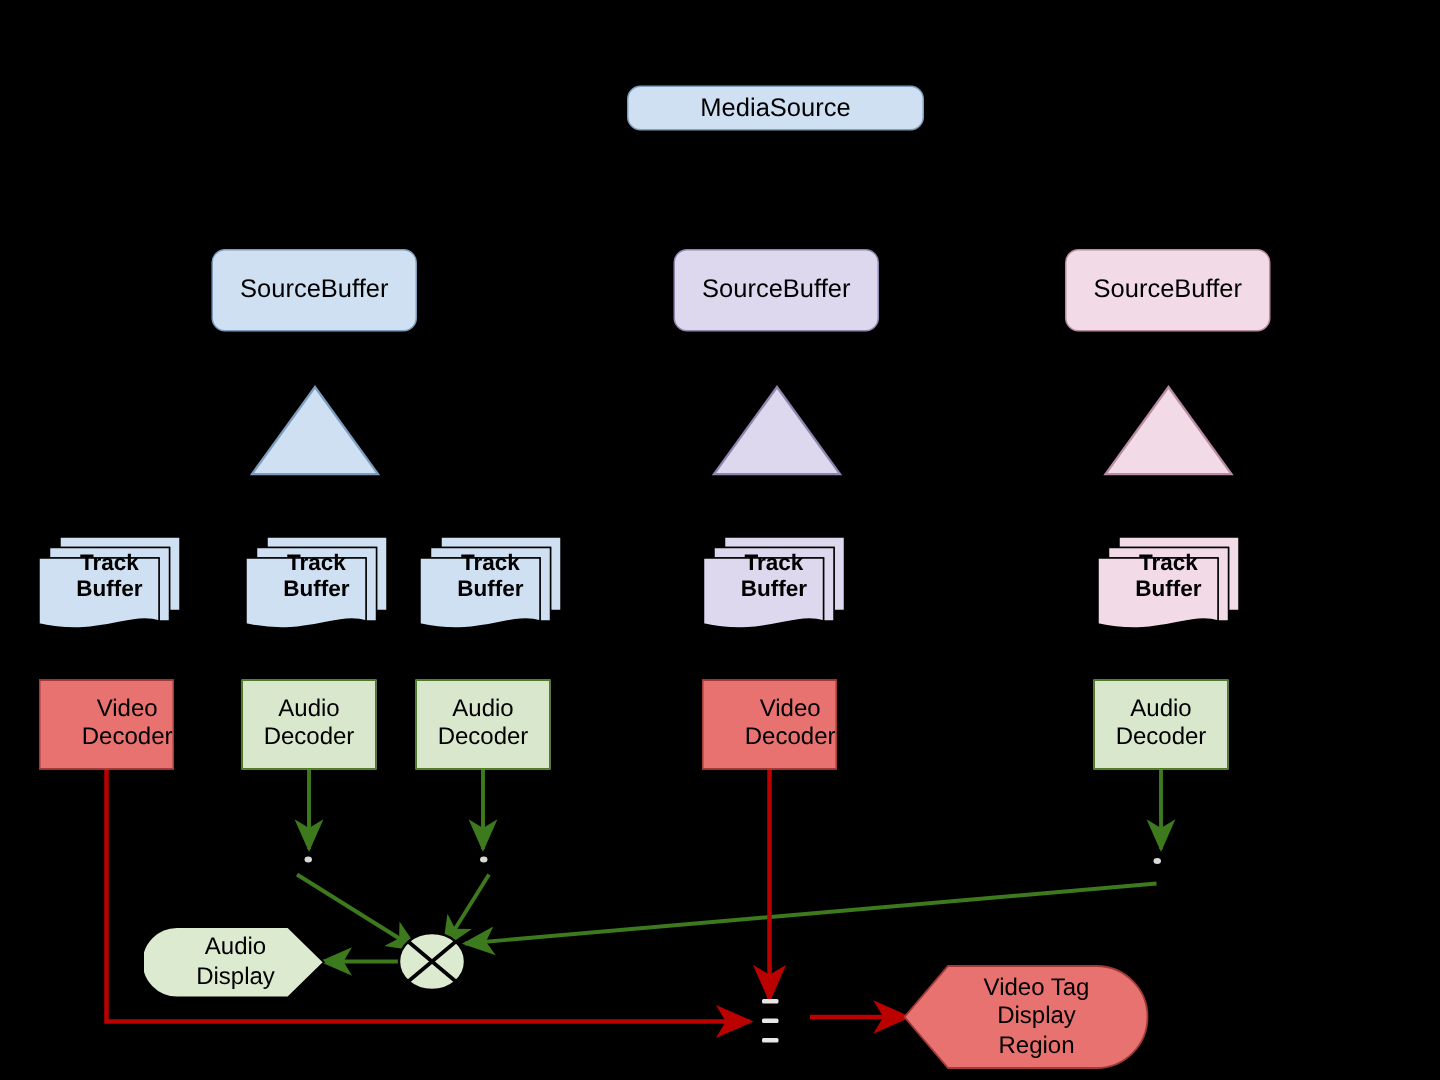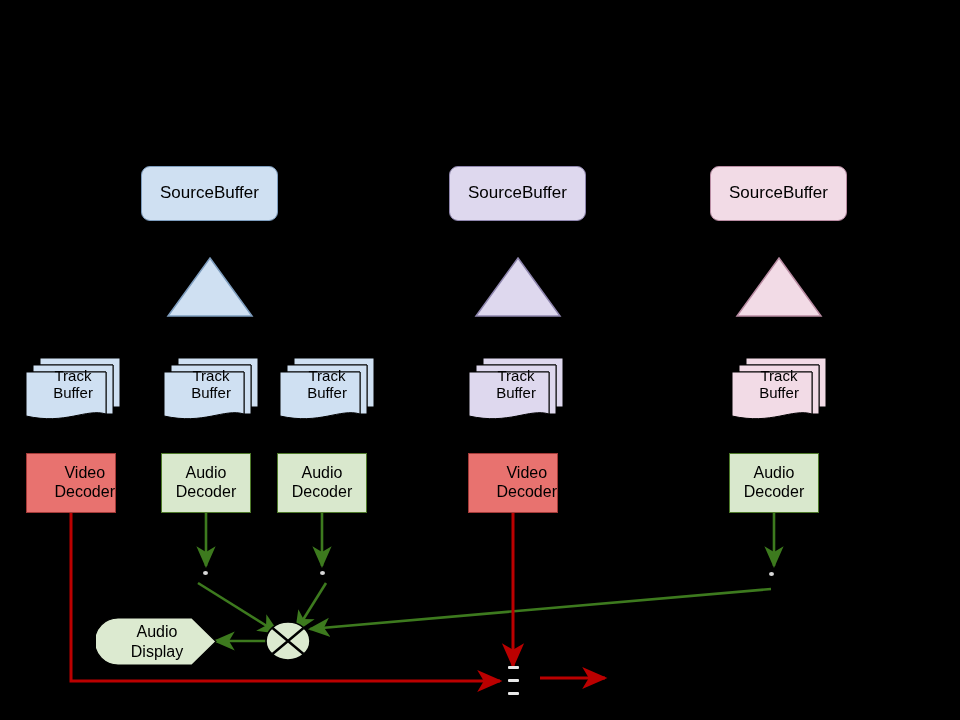--- a/index.html
+++ b/index.html
@@ -62,20 +62,21 @@
   .trackbuf svg { display: block; }
   .trackbuf .tb-label {
     position: absolute;
     left: 0; right: 0;
     top: 14px;
     text-align: center;
     font-size: 15px;
     color: #000;
     line-height: 1.15;
     pointer-events: none;
+    font-weight: bold;
   }
 
   
   .shaped { position: absolute; }
   .shaped svg { display: block; }
   .shaped .sh-label {
     position: absolute;
     left: 0; right: 0;
     top: 0; bottom: 0;
     display: flex;
@@ -133,20 +134,23 @@
 
     <path d="M268,641 L215,641" stroke="#3d7a1e" stroke-width="2.6" fill="none" marker-end="url(#arrGreen)"></path>
 
     <path d="M71,513 L71,681 L500,681" stroke="#bb0000" stroke-width="3" fill="none" marker-end="url(#arrRed)"></path>
 
     <path d="M513,513 L513,666" stroke="#bb0000" stroke-width="3" fill="none" marker-end="url(#arrRed)"></path>
 
     <path d="M540,678 L605,678" stroke="#bb0000" stroke-width="3" fill="none" marker-end="url(#arrRed)"></path>
   </svg>
 
+  <div class="node rrect blue" style="left:418px; top:57px; width:198px; height:30px;">
+    <span>MediaSource</span>
+  </div>
 
   <div class="node rrect blue" style="left:141px; top:166px; width:137px; height:55px;">
     <span>SourceBuffer</span>
   </div>
   <div class="node rrect purple" style="left:449px; top:166px; width:137px; height:55px;">
     <span>SourceBuffer</span>
   </div>
   <div class="node rrect pink" style="left:710px; top:166px; width:137px; height:55px;">
     <span>SourceBuffer</span>
   </div>
@@ -278,14 +282,26 @@
     <svg width="48" height="42" viewBox="0 0 48 42">
       <ellipse cx="24" cy="21" rx="22" ry="19" fill="#dcead0" stroke="#000" stroke-width="1.6"></ellipse>
       <path d="M8.5,8 L39.5,34 M39.5,8 L8.5,34" stroke="#000" stroke-width="2.4" fill="none"></path>
     </svg>
   </div>
 
   <div class="jbar" style="left:508px; top:666px; width:11px; height:3px;"></div>
   <div class="jbar" style="left:508px; top:679px; width:11px; height:3px;"></div>
   <div class="jbar" style="left:508px; top:692px; width:11px; height:3px;"></div>
 
+  <div class="shaped" style="left:602px; top:643px; width:164px; height:70px;">
+    <svg width="164" height="70" viewBox="0 0 164 70">
+      <path d="M129,1 A34,34 0 0 1 129,69 L30,69 L1,35 L30,1 Z" fill="#e8726f" stroke="#a33a38" stroke-width="1.2"></path>
+    </svg>
+    <div class="sh-label" style="left:14px;">
+      <div>
+        <span>Video Tag</span><br>
+        <span>Display</span><br>
+        <span>Region</span>
+      </div>
+    </div>
+  </div>
 
 </div>
 
 </body></html>

